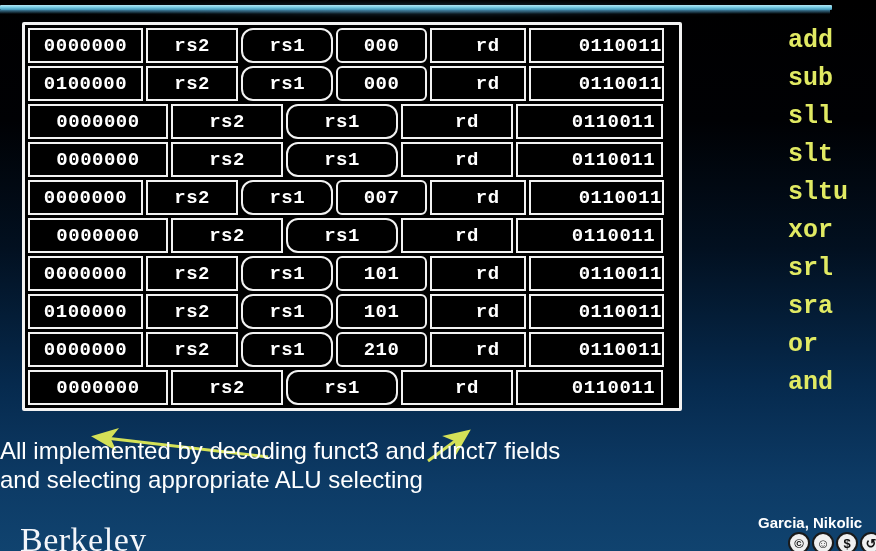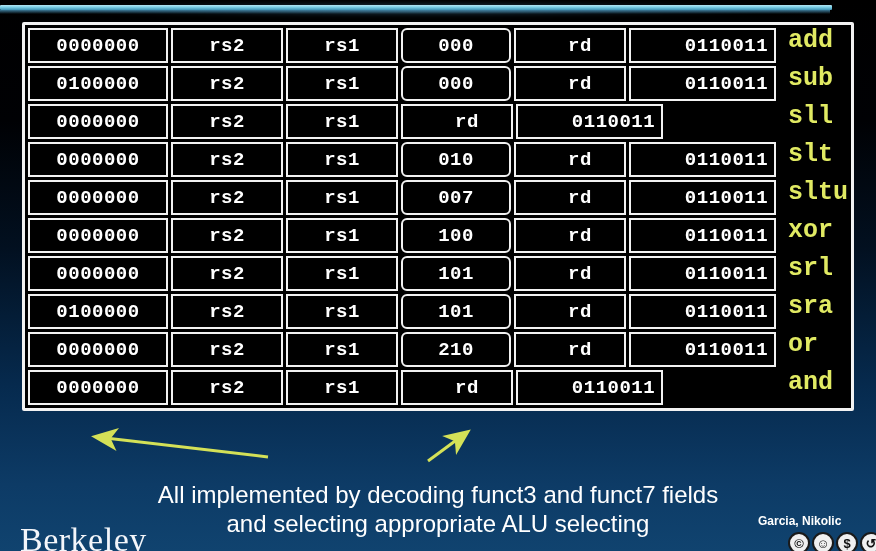--- a/index.html
+++ b/index.html
@@ -64,21 +64,21 @@
     width: 830px;
     height: 4px;
     background: linear-gradient(to bottom, rgba(70,140,175,0.85), rgba(25,55,80,0.0));
   }
 
   
   .enc-table {
     position: absolute;
     left: 22px;
     top: 22px;
-    width: 832px;
+    width: 660px;
     border: 3px solid #f2f2f2;
     border-radius: 2px;
     box-sizing: border-box;
     padding: 3px;
     background: #000000;
     text-decoration: underline;
   }
   .enc-row {
     display: flex;
     height: 35px;
@@ -93,25 +93,25 @@
     font-size: 19px;
     font-weight: bold;
     display: flex;
     align-items: center;
     justify-content: center;
     border: 2px solid #f2f2f2;
     box-sizing: border-box;
     margin-right: 3px;
     letter-spacing: 0.5px;
   }
-  .enc-cell:last-child { margin-right: 4px; padding-left: 48px; }
+  .enc-cell:last-child { margin-right: 12px; padding-left: 48px; }
 
   .c-funct7 { width: 140px; }
   .c-rs2    { width: 112px; }
-  .c-rs1    { width: 112px; }
+  .c-rs1    { width: 112px; border-radius: 12px; }
   .c-funct3 { width: 110px; border-radius: 6px; }
   .c-rd     { width: 112px; padding-left: 20px; }
   .c-op     { width: 147px; }
 
   
   .mnemonics {
     position: absolute;
     left: 788px;
     top: 22px;
     width: 90px;
@@ -133,23 +133,22 @@
     top: 0;
     width: 876px;
     height: 551px;
     pointer-events: none;
   }
 
   
   .caption {
     position: absolute;
     left: 0;
-    top: 480px;
+    top: 436px;
     width: 876px;
-    text-align: center;
     color: #ffffff;
     font-size: 24px;
     line-height: 29px;
     font-family: "Liberation Sans", sans-serif;
   }
   .caption-line { display: block; }
 
   
   .brand {
     position: absolute;
@@ -160,21 +159,21 @@
     font-size: 34px;
     letter-spacing: 0.5px;
     white-space: nowrap;
   }
   .credit {
     position: absolute;
     right: 0px;
     top: 514px;
     width: 120px;
     color: #ffffff;
-    font-size: 12px;
+    font-size: 15px;
     font-weight: bold;
     white-space: nowrap;
     overflow: hidden;
     text-align: left;
     padding-left: 2px;
     box-sizing: border-box;
   }
   .cc-badges {
     position: absolute;
     right: -6px;
@@ -231,37 +230,35 @@
         <div class="enc-cell c-funct7">0000000</div>
         <div class="enc-cell c-rs2">rs2</div>
         <div class="enc-cell c-rs1">rs1</div>
         <div class="enc-cell c-rd">rd</div>
         <div class="enc-cell c-op">0110011</div>
       </div>
       <div class="enc-row">
         <div class="enc-cell c-funct7">0000000</div>
         <div class="enc-cell c-rs2">rs2</div>
         <div class="enc-cell c-rs1">rs1</div>
-        <div class="enc-cell c-funct3">010</div>
         <div class="enc-cell c-rd">rd</div>
         <div class="enc-cell c-op">0110011</div>
       </div>
       <div class="enc-row">
         <div class="enc-cell c-funct7">0000000</div>
         <div class="enc-cell c-rs2">rs2</div>
         <div class="enc-cell c-rs1">rs1</div>
         <div class="enc-cell c-funct3">007</div>
         <div class="enc-cell c-rd">rd</div>
         <div class="enc-cell c-op">0110011</div>
       </div>
       <div class="enc-row">
         <div class="enc-cell c-funct7">0000000</div>
         <div class="enc-cell c-rs2">rs2</div>
         <div class="enc-cell c-rs1">rs1</div>
-        <div class="enc-cell c-funct3">100</div>
         <div class="enc-cell c-rd">rd</div>
         <div class="enc-cell c-op">0110011</div>
       </div>
       <div class="enc-row">
         <div class="enc-cell c-funct7">0000000</div>
         <div class="enc-cell c-rs2">rs2</div>
         <div class="enc-cell c-rs1">rs1</div>
         <div class="enc-cell c-funct3">101</div>
         <div class="enc-cell c-rd">rd</div>
         <div class="enc-cell c-op">0110011</div>

